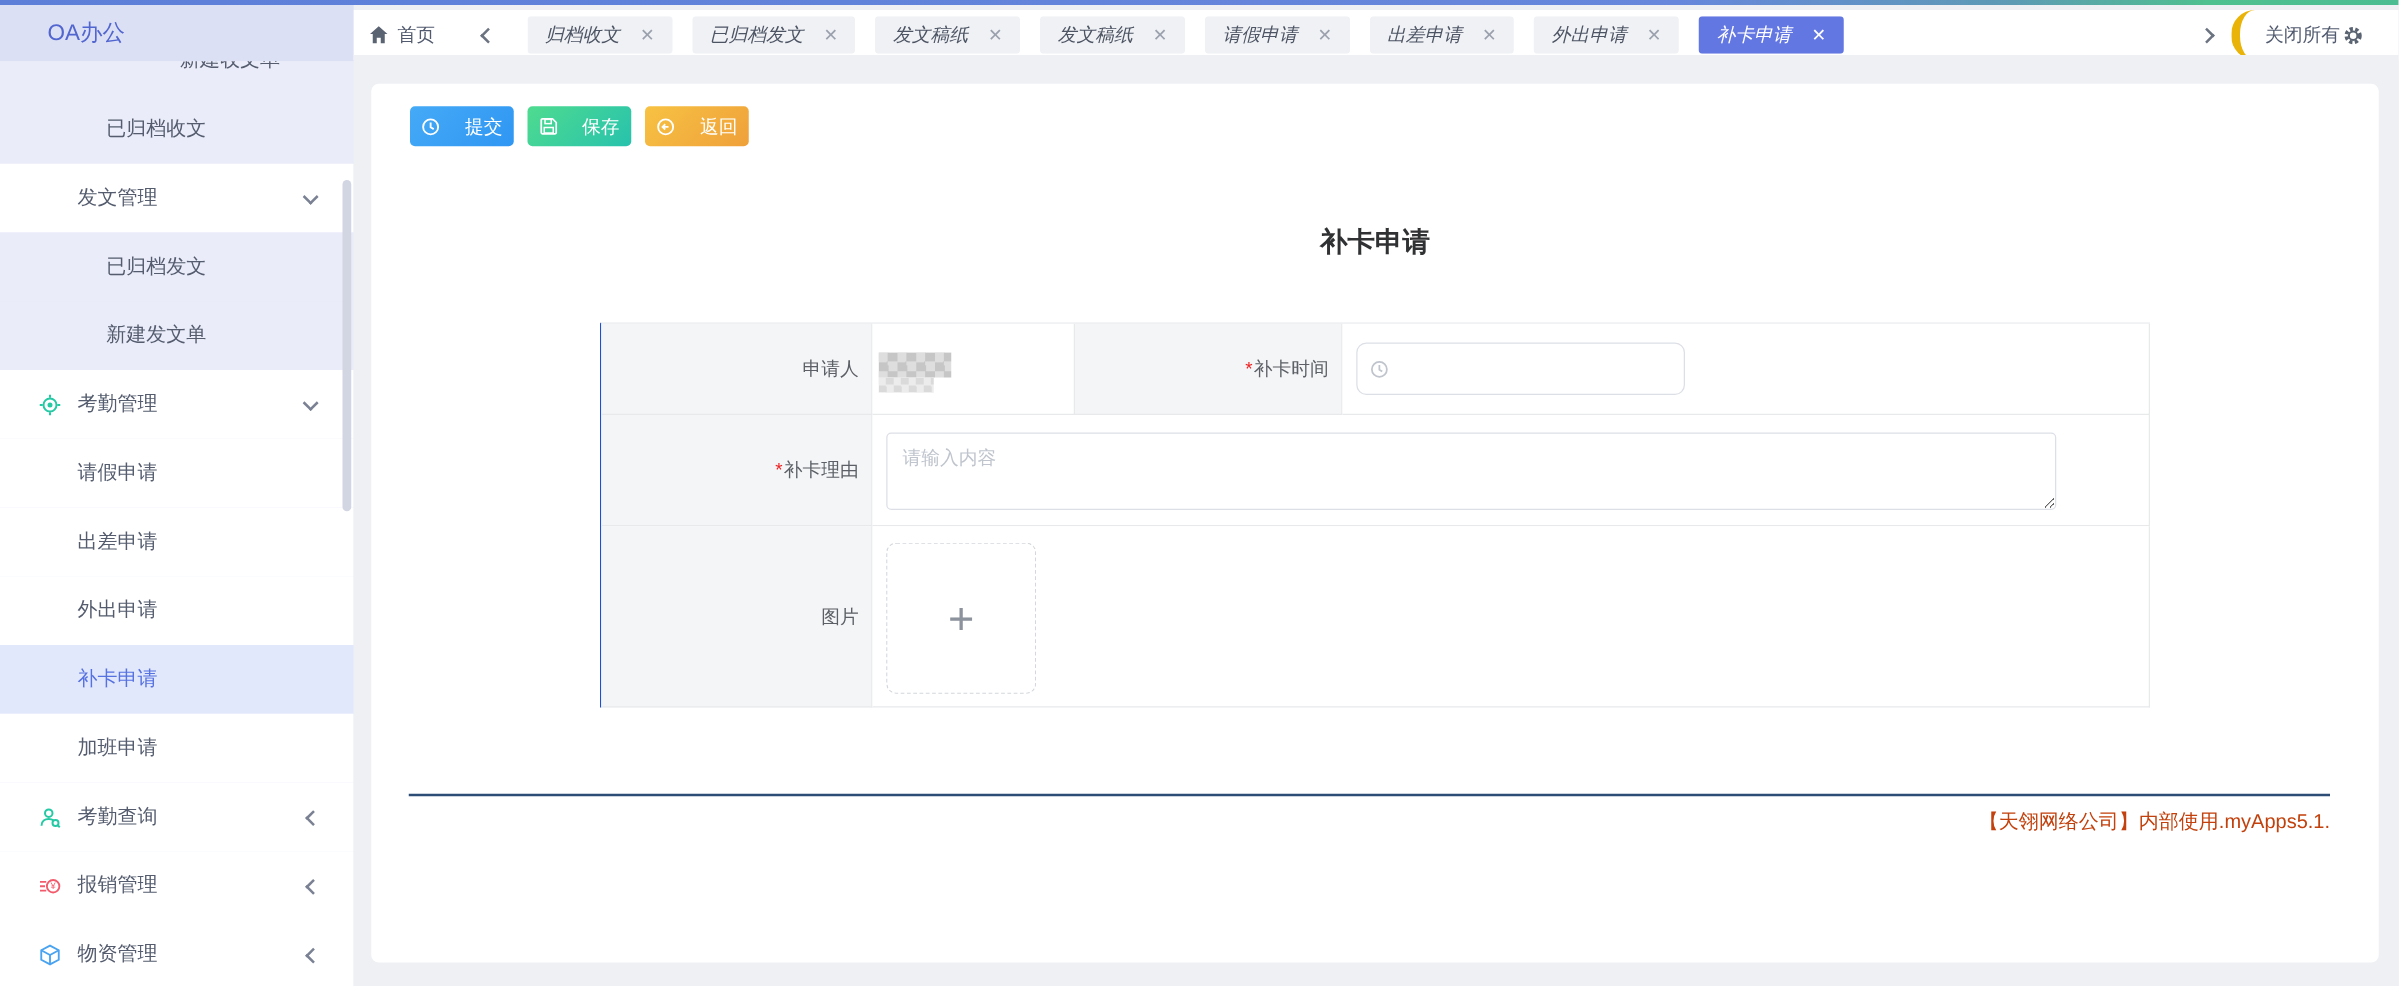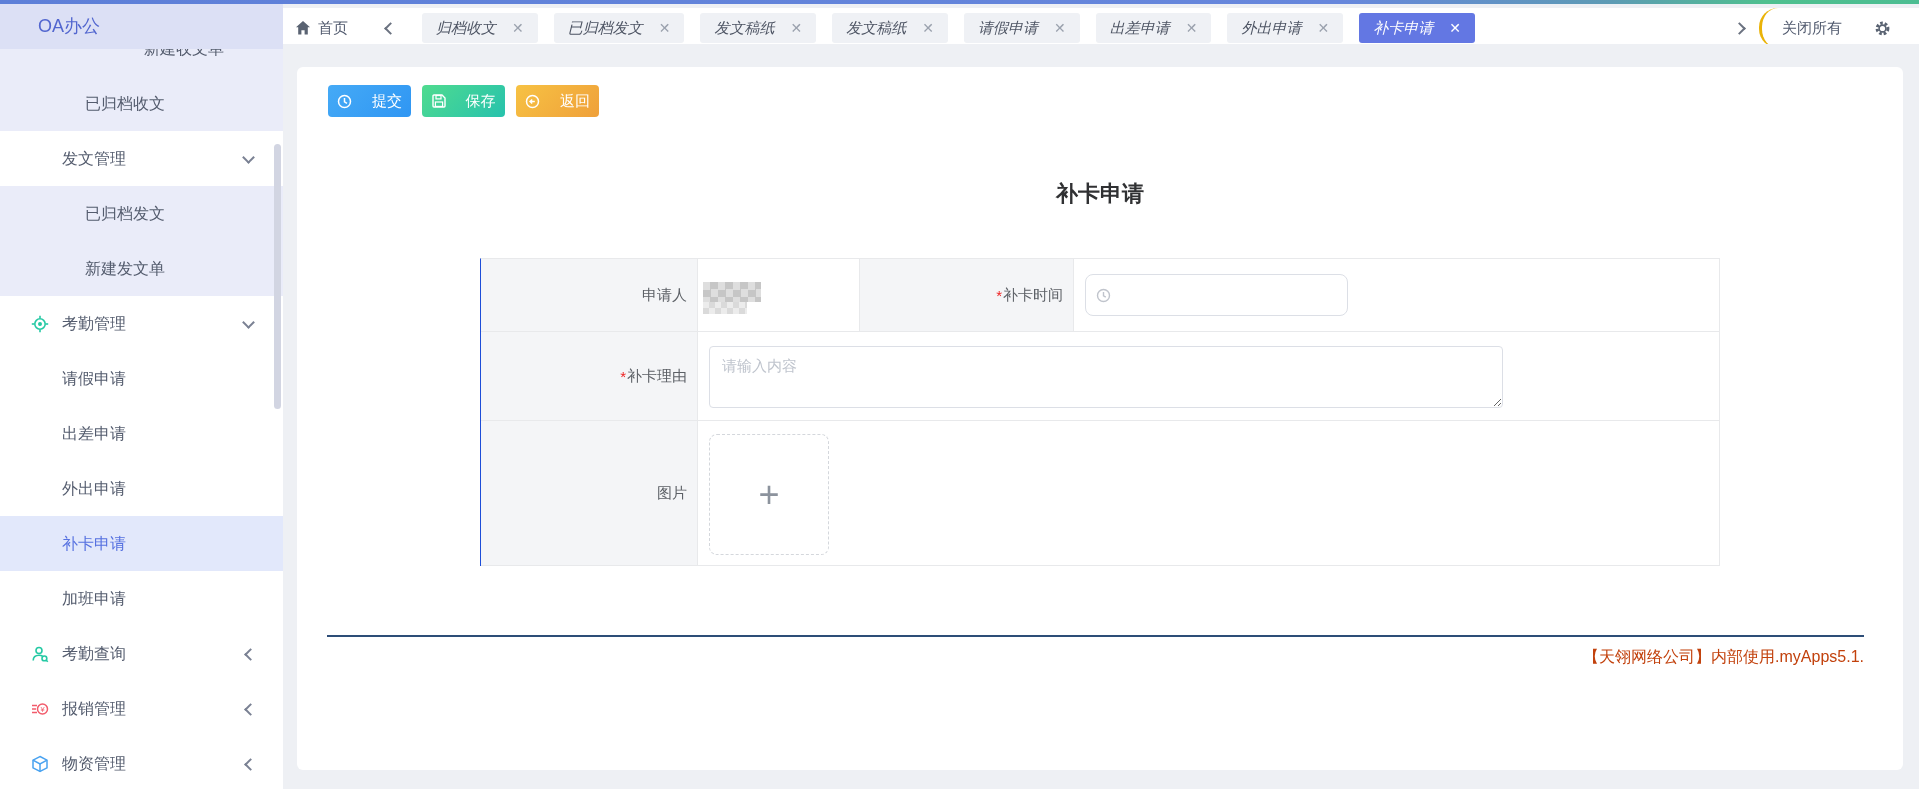--- a/index.html
+++ b/index.html
@@ -36,21 +36,21 @@
   .scroll-left { margin-left:28px; }
   .scroll-right { margin-right:6px; }
   .sgly { width:9px; height:9px; border-left:2px solid #6b7280; border-bottom:2px solid #6b7280; }
   .sgly.l { transform:rotate(45deg); }
   .sgly.r { transform:rotate(-135deg); }
   .tabs { flex:1; display:flex; align-items:center; gap:16px; margin-left:18px; overflow:hidden;font-style:italic; }
   .tab { display:flex; align-items:center; height:30px; background:#eff1f5; border-radius:3px; padding:0 14px; font-size:15px; color:#4d5463; white-space:nowrap; cursor:pointer; }
   .tab .x { margin-left:16px; color:#9aa1ad; font-size:14px; cursor:pointer; }
   .tab.active { background:#6377e3; color:#fff; }
   .tab.active .x { color:#fff; }
-  .tb-right { display:flex; align-items:center; border-left:3px solid #eab308; height:40px; padding:0 28px 0 20px; gap:32px;border-radius:19px; }
+  .tb-right { display:flex; align-items:center; border-left:7px solid #eab308; height:40px; padding:0 28px 0 20px; gap:2px;border-radius:19px; }
   .close-all { font-size:15px; color:#515a6e; cursor:pointer; white-space:nowrap; }
 
   
   .content { position:absolute; left:283px; top:44px; width:1636px; height:745px; background:#eef0f4; }
   .card { position:absolute; left:14px; top:23px; width:1606px; height:703px; background:#fff; border-radius:6px; }
 
   .toolbar { position:absolute; left:31px; top:18px; display:flex; gap:11px; }
   .btn { display:flex; align-items:center; justify-content:center; gap:20px; width:83px; height:32px; border:none; border-radius:4px; color:#fff; font-size:15px; cursor:pointer; font-family:inherit; }
   .btn-submit { background:linear-gradient(135deg,#45aaf6,#2f96f3); }
   .btn-save { background:linear-gradient(135deg,#4fdb8f,#27c2ad); }
@@ -66,21 +66,21 @@
   .vcell { background:#fff; }
   .span3 { grid-column:2 / 5; }
   .req { color:#ee2222; margin-right:1px; }
 
   .mosaic { position:absolute; left:5px; top:23px; }
   .mz1 { width:58px; height:20px; background:repeating-conic-gradient(#c6c6c6 0% 25%,#dedede 0% 50%); background-size:15px 15px; }
   .mz2 { width:44px; height:12px; margin-top:0; background:repeating-conic-gradient(#dadada 0% 25%,#ececec 0% 50%); background-size:12px 12px; }
 
   .dt-input { position:absolute; left:11px; top:15px; width:263px; height:42px; border:1px solid #dcdfe6; border-radius:8px; background:#fff; display:flex; align-items:center; padding-left:10px; cursor:text; }
 
-  .reason-ta { position:absolute; left:11px; top:14px; width:794px; height:62px; border:1px solid #dcdfe6; border-radius:4px; font-family:Liberation Sans, sans-serif; font-size:15px; color:#333; padding:10px 12px; resize:both; outline:none; }
+  .reason-ta { position:absolute; left:11px; top:14px; width:936px; height:62px; border:1px solid #dcdfe6; border-radius:4px; font-family:Liberation Sans, sans-serif; font-size:15px; color:#333; padding:10px 12px; resize:both; outline:none; }
   .reason-ta::placeholder { color:#bfc4cd; }
 
   .upload { position:absolute; left:11px; top:13px; width:120px; height:121px; border:1px dashed #d4d7dc; border-radius:8px; display:flex; align-items:center; justify-content:center; cursor:pointer; background:#fff; }
   .upload .plus { font-size:36px; font-weight:300; color:#8c939d; line-height:1; }
 
   .divider { position:absolute; left:30px; top:568px; width:1537px; height:2px; background:#2d4d77; }
   .footer-note { position:absolute; top:580px; right:39px; font-size:16px; color:#c2410c; }
 </style>
 </head>
 <body>

